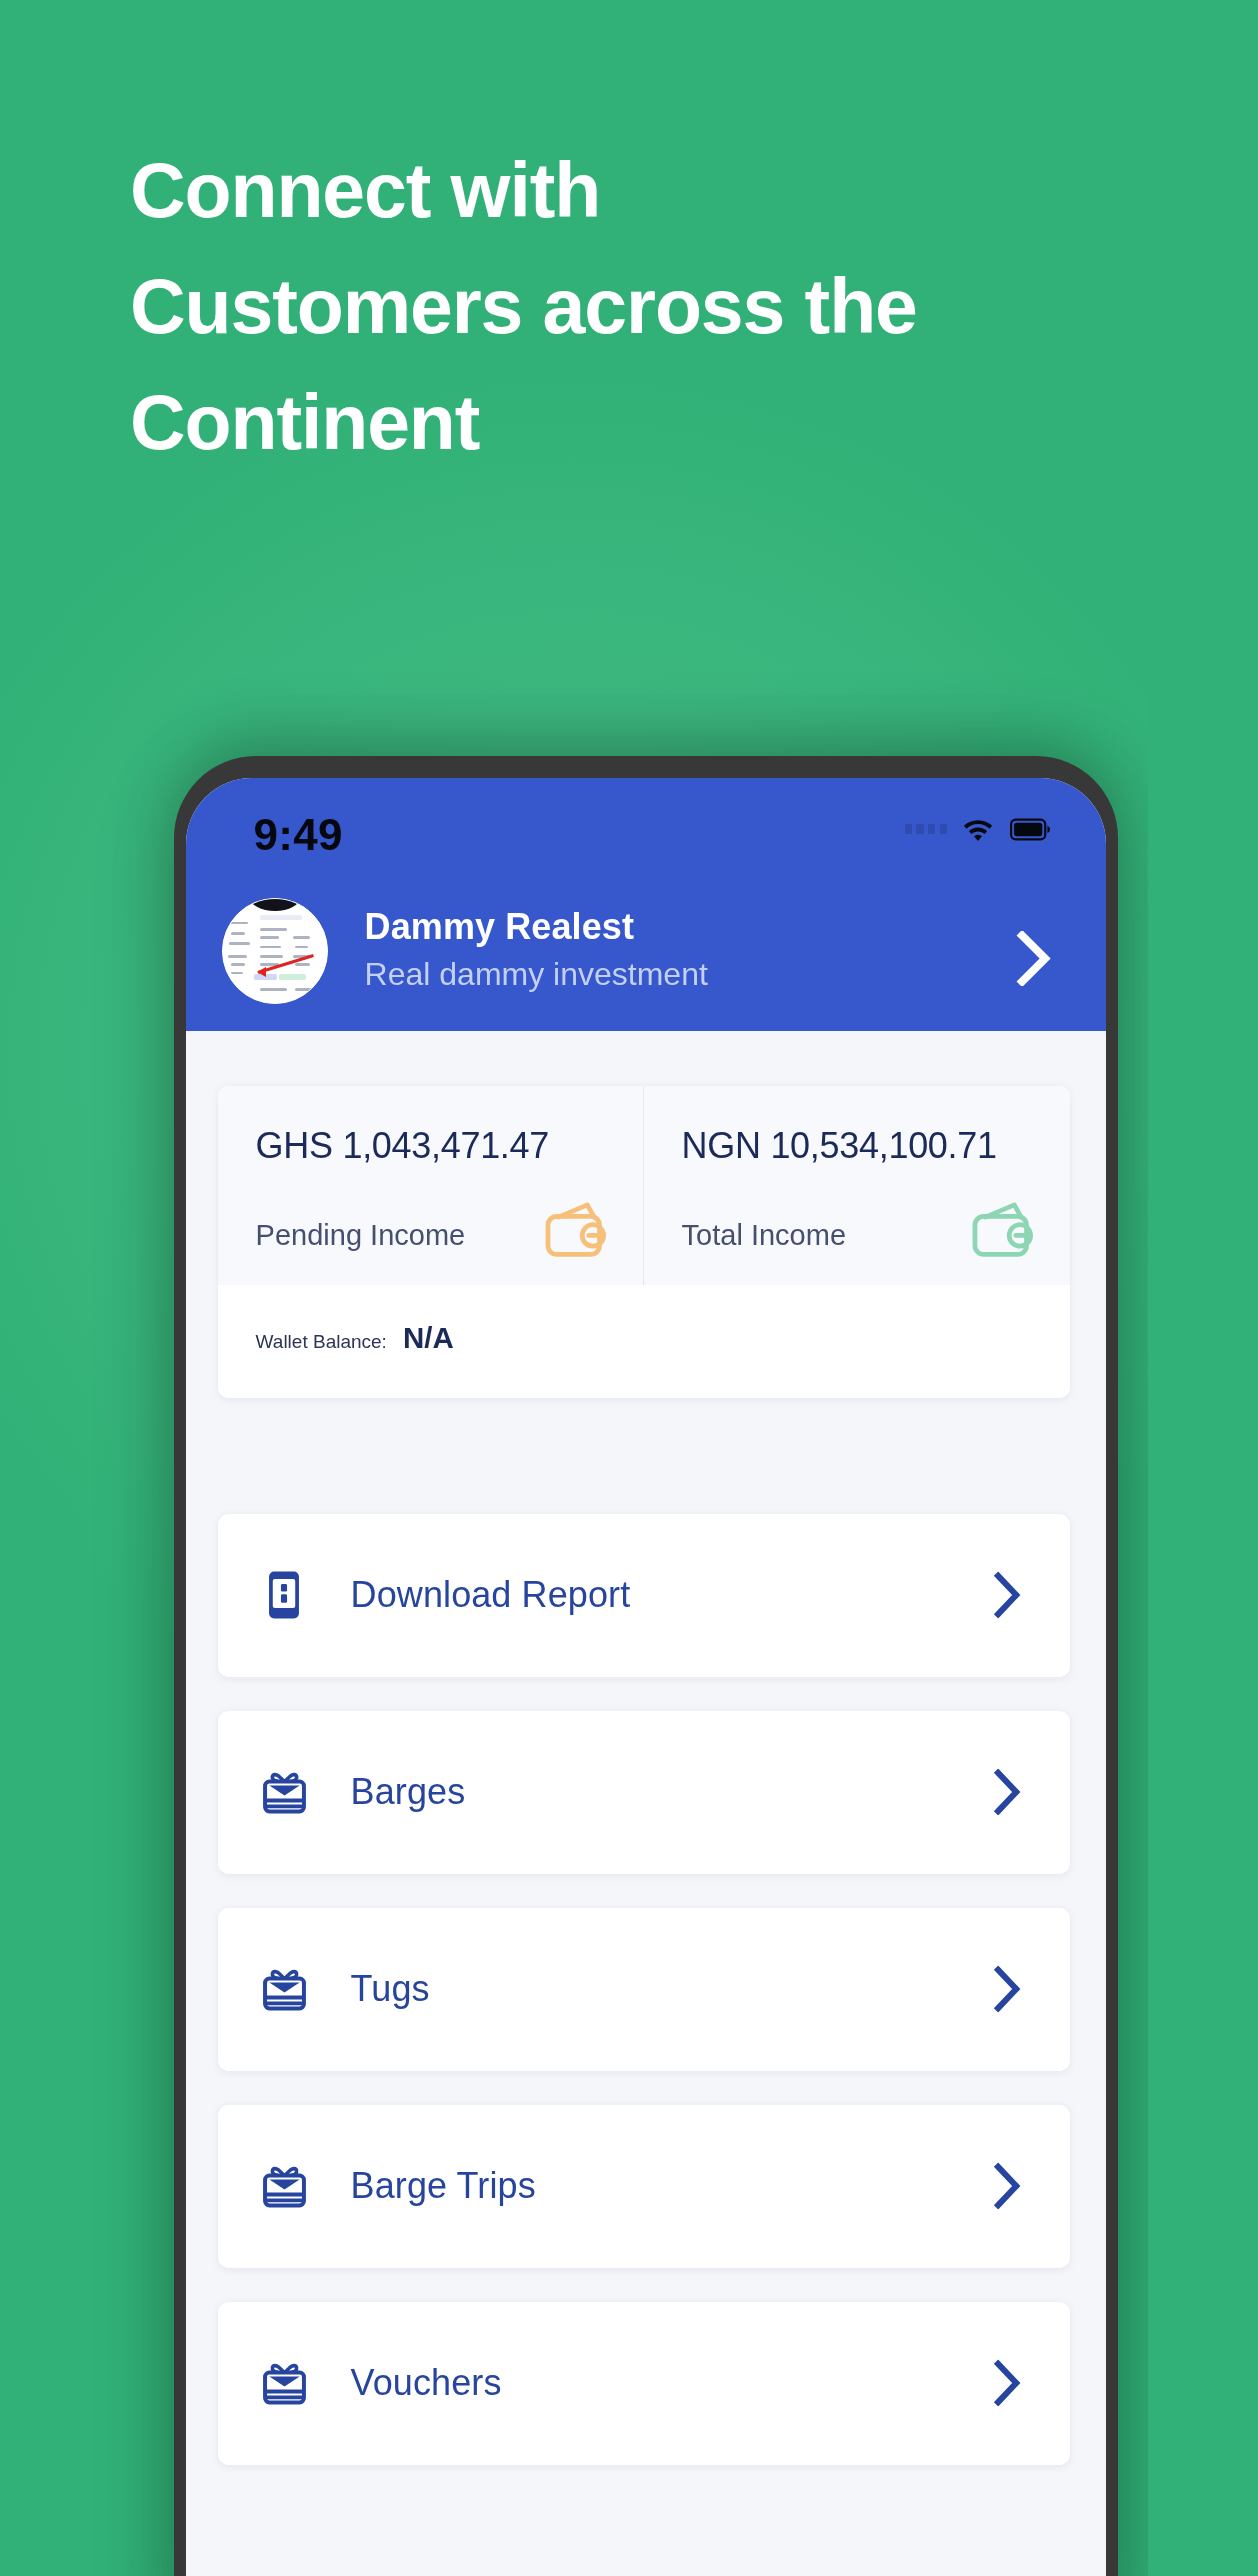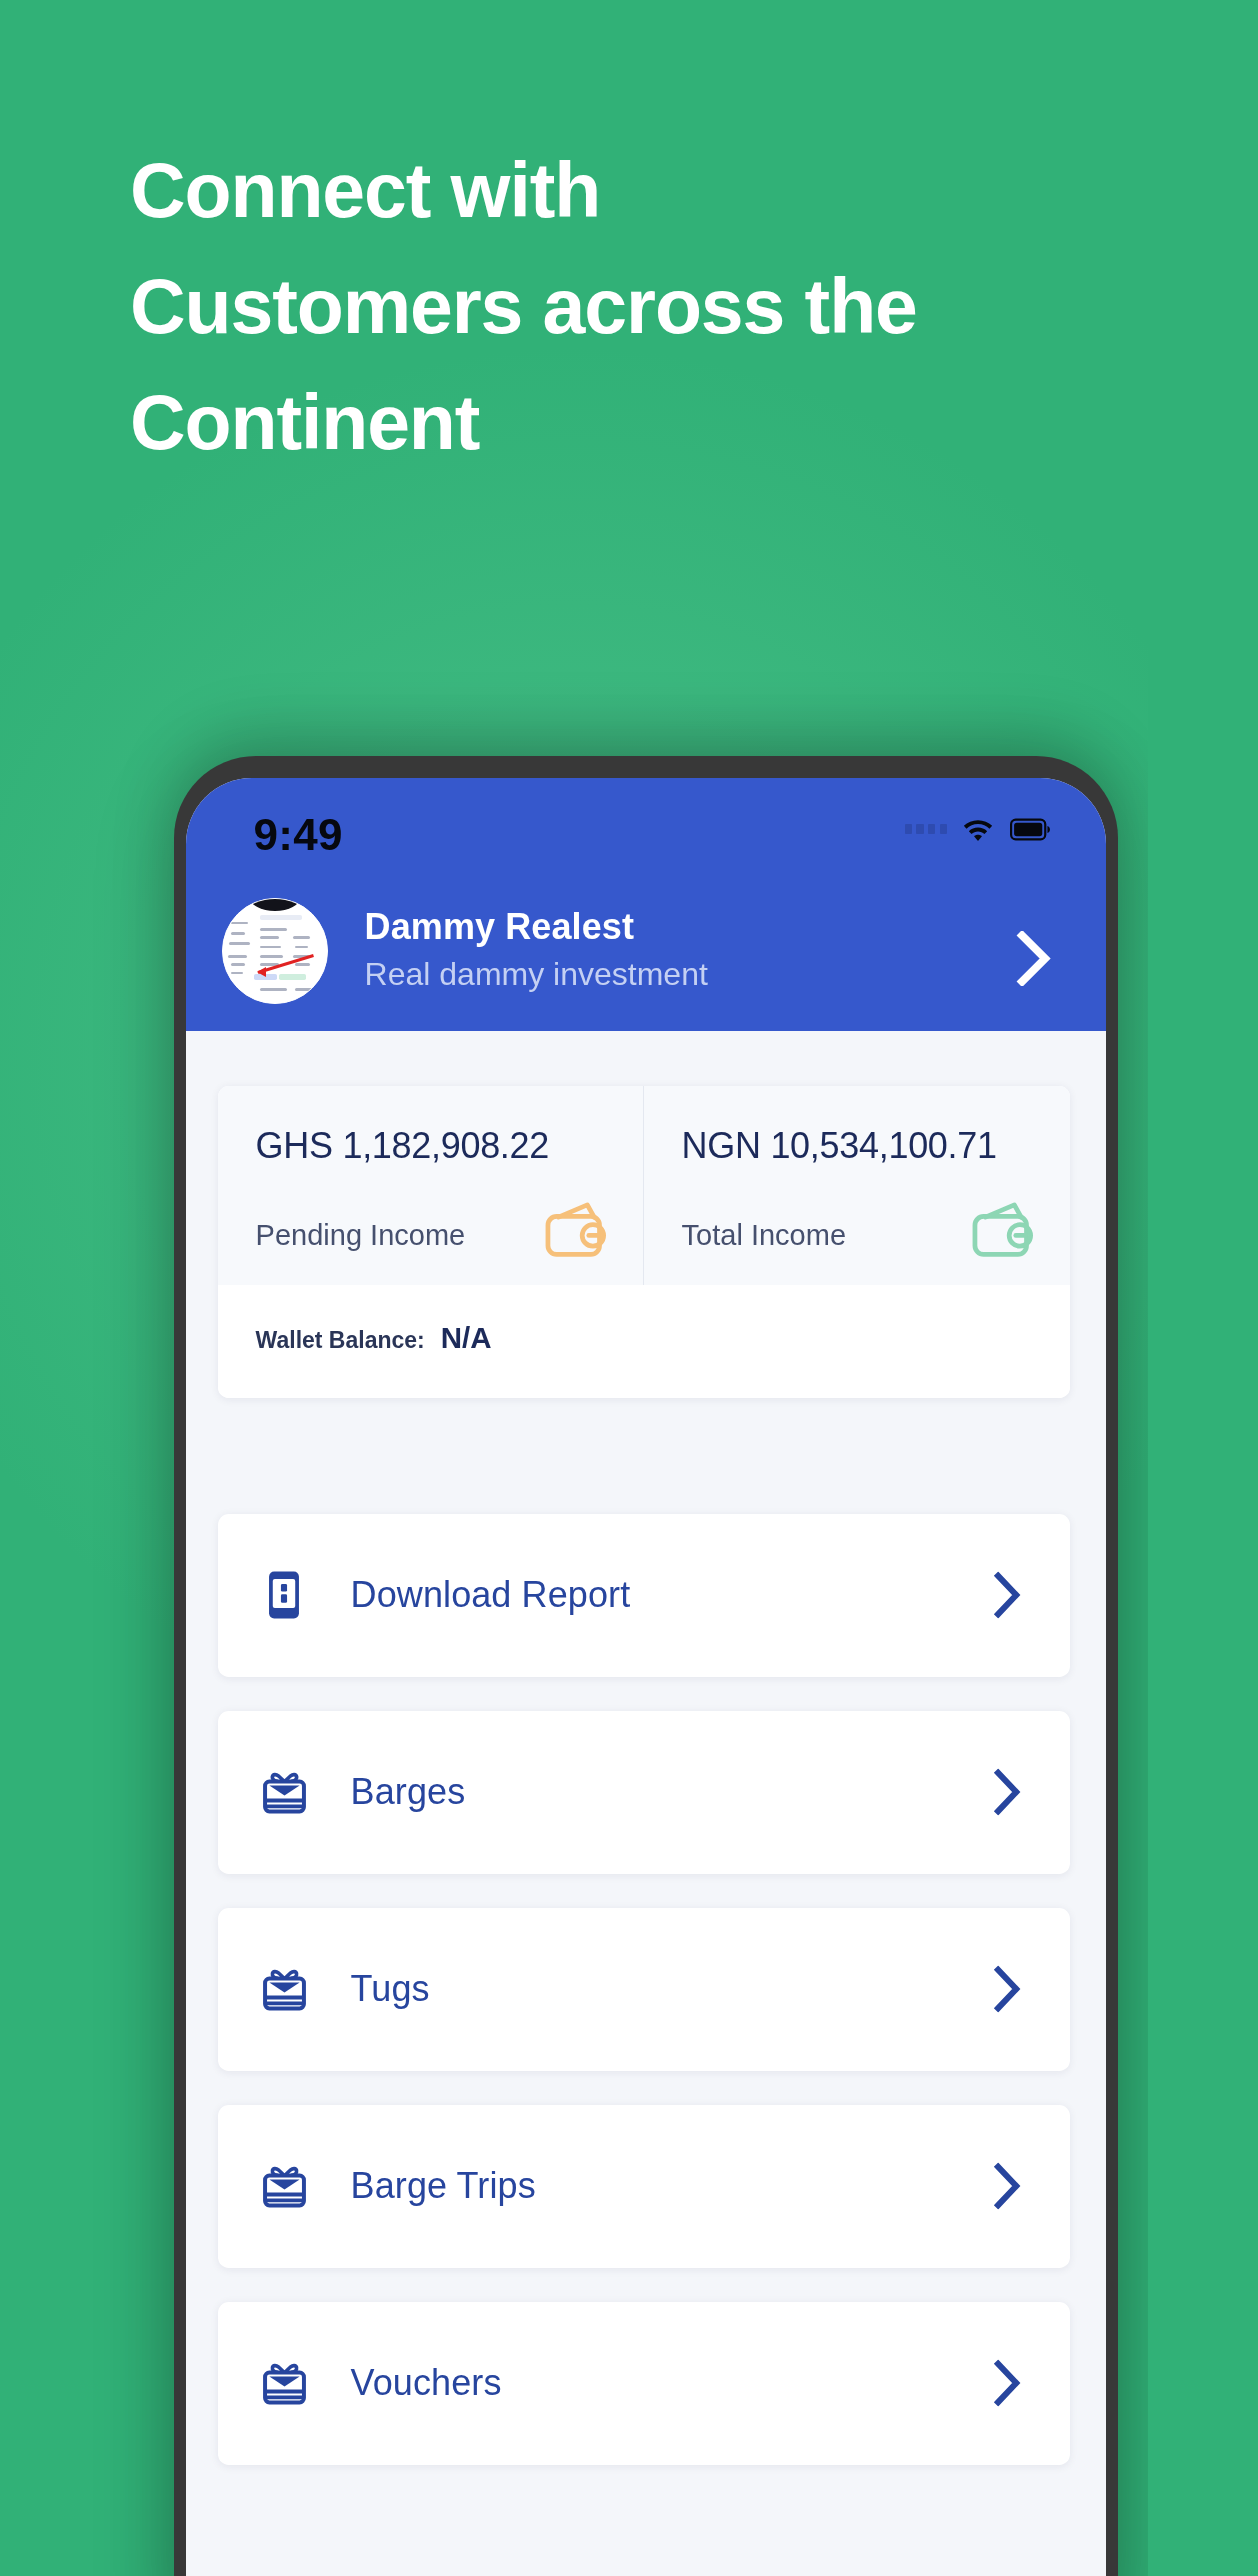--- a/index.html
+++ b/index.html
@@ -269,22 +269,22 @@
     font-weight: 400;
     margin-bottom: 30px;
   }
   .kobo-balance-row {
     display: flex;
     align-items: baseline;
     gap: 16px;
   }
   .kobo-balance-label {
     color: #2a3557;
-    font-size: 23px;
-    font-weight: 700;
+    font-size: 19px;
+    font-weight: 400;
   }
   .kobo-balance-value {
     color: #1c2a5a;
     font-size: 29.5px;
     font-weight: 700;
   }
 
   
   .menu-list {
     position: absolute;
@@ -399,21 +399,21 @@
           <path d="M5 2.5 L18 15.5 L5 28.5" fill="none" stroke="#ffffff" stroke-width="4.4" stroke-linecap="square" stroke-linejoin="miter"></path>
         </svg>
       </div>
 
       <div class="body-area">
 
         <div class="income-card">
           <div class="income-row">
 
             <div class="income-cell left">
-              <div class="income-amount">GHS 1,182,908.22</div>
+              <div class="income-amount">GHS 1,043,471.47</div>
               <div class="income-label">Pending Income</div>
               <svg class="wallet-ico" width="66" height="63" viewBox="0 0 32 30">
                 <path d="M7.5 8.5 L21.5 2.6 L24.8 8.5" fill="none" stroke="#f6c07a" stroke-width="2.3" stroke-linejoin="round" stroke-linecap="round"></path>
                 <rect x="2.4" y="8.2" width="25" height="18.4" rx="4.2" fill="none" stroke="#f6c07a" stroke-width="2.3"></rect>
                 <circle cx="24.2" cy="17.4" r="5.2" fill="none" stroke="#f6c07a" stroke-width="2.3"></circle>
                 <path d="M22.2 17.4 h4.6" stroke="#f6c07a" stroke-width="2.3" stroke-linecap="round"></path>
               </svg>
             </div>
 
             <div class="income-cell">

